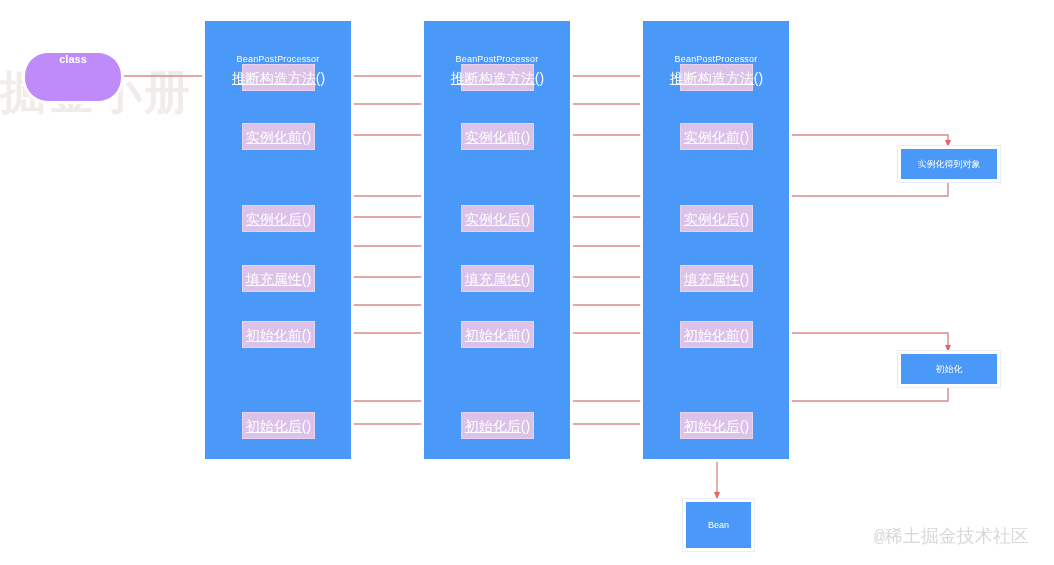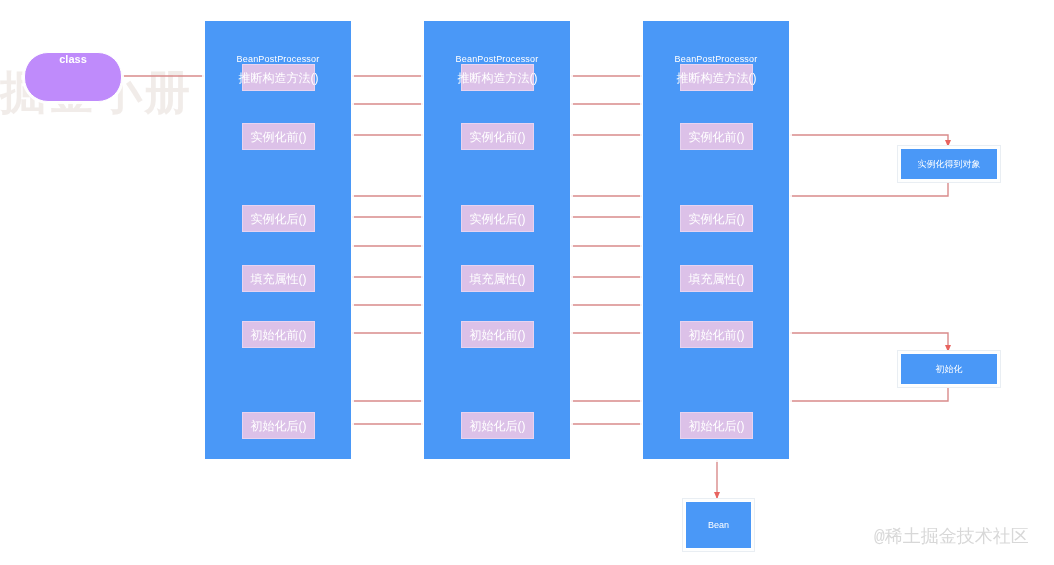--- a/index.html
+++ b/index.html
@@ -50,22 +50,23 @@
   }
   #col1{left:204px;width:146px;}
   #col2{left:423px;width:146px;}
   #col3{left:642px;width:146px;}
 
   
   .step{
     position:absolute;width:71px;height:25px;
     background:#dcc1e8;border:1px solid #e7d3f0;
     display:flex;align-items:center;justify-content:center;
-    color:#ffffff;font-size:12px;line-height:1;
+    color:#ffffff;font-size:14px;line-height:1;
     white-space:nowrap;
+    text-decoration:underline;
   }
 
   
   .result{
     position:absolute;height:30px;
     background:#4a98f7;border:1px solid #ffffff;
     box-shadow:0 0 0 2px rgba(255,255,255,.9),0 0 0 3px #e9eef3;
     display:flex;align-items:center;justify-content:center;
     color:#ffffff;font-size:9px;white-space:nowrap;
   }

